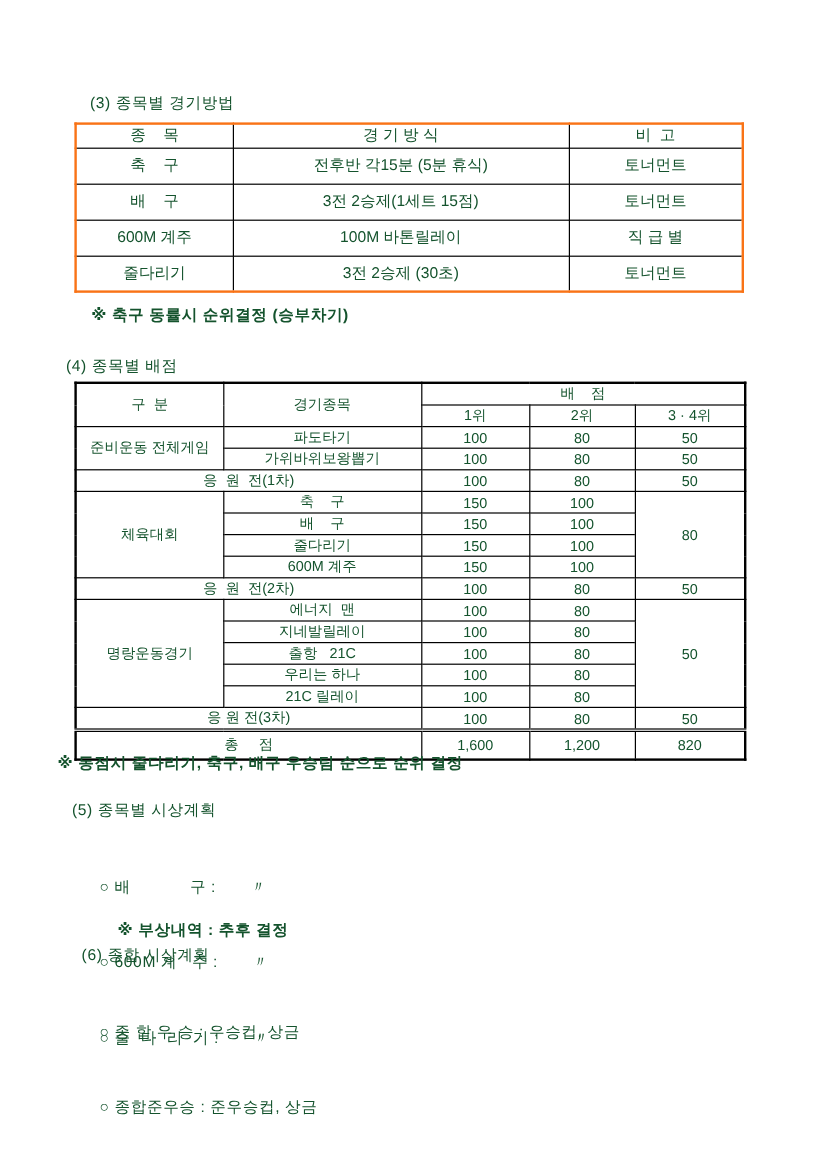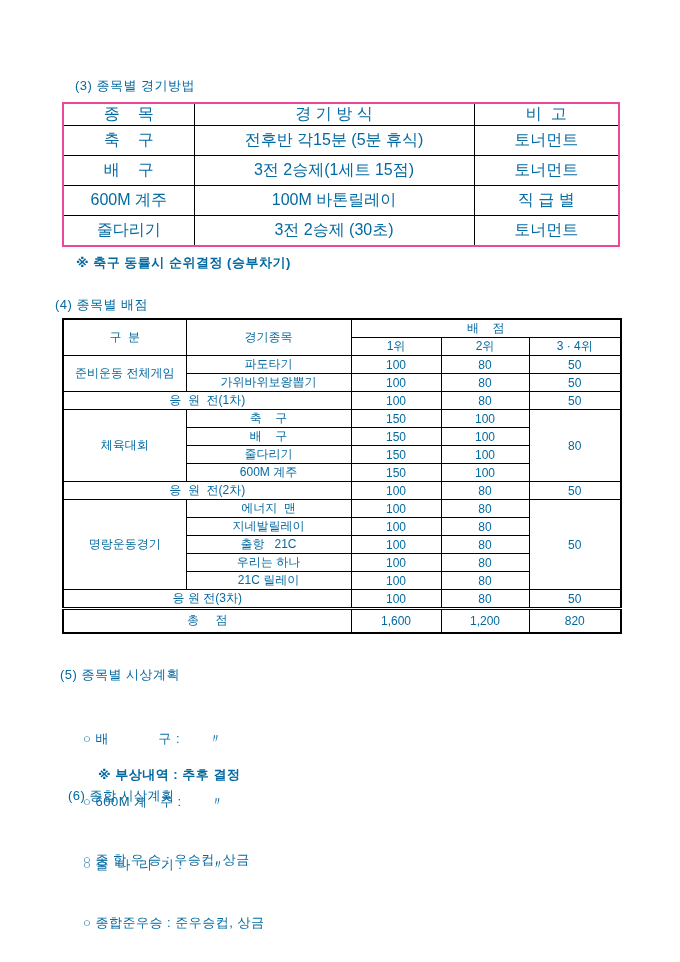--- a/index.html
+++ b/index.html
@@ -1,33 +1,33 @@
 <!DOCTYPE html>
 <html><head>
 <meta charset="utf-8">
 <style>
   * { margin:0; padding:0; box-sizing:border-box; }
   html, body { background:#ffffff; }
   .page {
     position:relative; width:680px; height:962px;
-    background:#ffffff; color:#0369a1;
+    background:#ffffff; color:#14532d;
     font-family:"Liberation Sans","DejaVu Sans",sans-serif;
     overflow:hidden;
   }
   .abs { position:absolute; }
   .sec-title { font-size:13px; white-space:pre; letter-spacing:0.5px; }
   .note { font-size:13px; white-space:pre; letter-spacing:0.5px;font-weight:bold; }
 
   table { border-collapse:collapse; table-layout:fixed; background:#ffffff; }
   th, td {
     border:1px solid #000000; text-align:center; vertical-align:middle;
     white-space:pre; font-weight:normal; padding:0; overflow:hidden;
   }
 
-  .table1 { left:62px; top:102px; width:556px; border:2px solid #ec4899; font-size:16px; }
+  .table1 { left:62px; top:102px; width:556px; border:2px solid #f97316; font-size:13px; }
   .table1 .hrow th { height:20px; }
   .table1 .drow td { height:30px; }
 
   .table2 { left:62px; top:318px; width:558px; border:2px solid #000000; font-size:12px; }
   .table2 .hrow th { height:16px; }
   .table2 .drow td { height:17px; }
   .table2 .trow td { height:24px; border-top:3px double #000000;margin-left:44px; }
 
   .t3 { left:75px; top:77px; }
   .n1 { left:76px; top:254px; }
@@ -193,20 +193,21 @@
 
     <tr class="trow">
       <td colspan="2">총     점</td>
       <td>1,600</td>
       <td>1,200</td>
       <td>820</td>
     </tr>
   </tbody>
     </table>
 
+  <div class="abs note n2">※ 동점시 줄다리기, 축구, 배구 우승팀 순으로 순위 결정</div>
 
   <div class="abs sec-title t5">(5) 종목별 시상계획</div>
   <div class="abs list5">
     <div>○ 배            구 :       〃</div>
     <div>○ 600M 계   주 :       〃</div>
     <div>○ 줄  다  리  기 :       〃</div>
   </div>
   <div class="abs note n5">※ 부상내역 : 추후 결정</div>
 
   <div class="abs sec-title t6">(6) 종합 시상계획</div>

